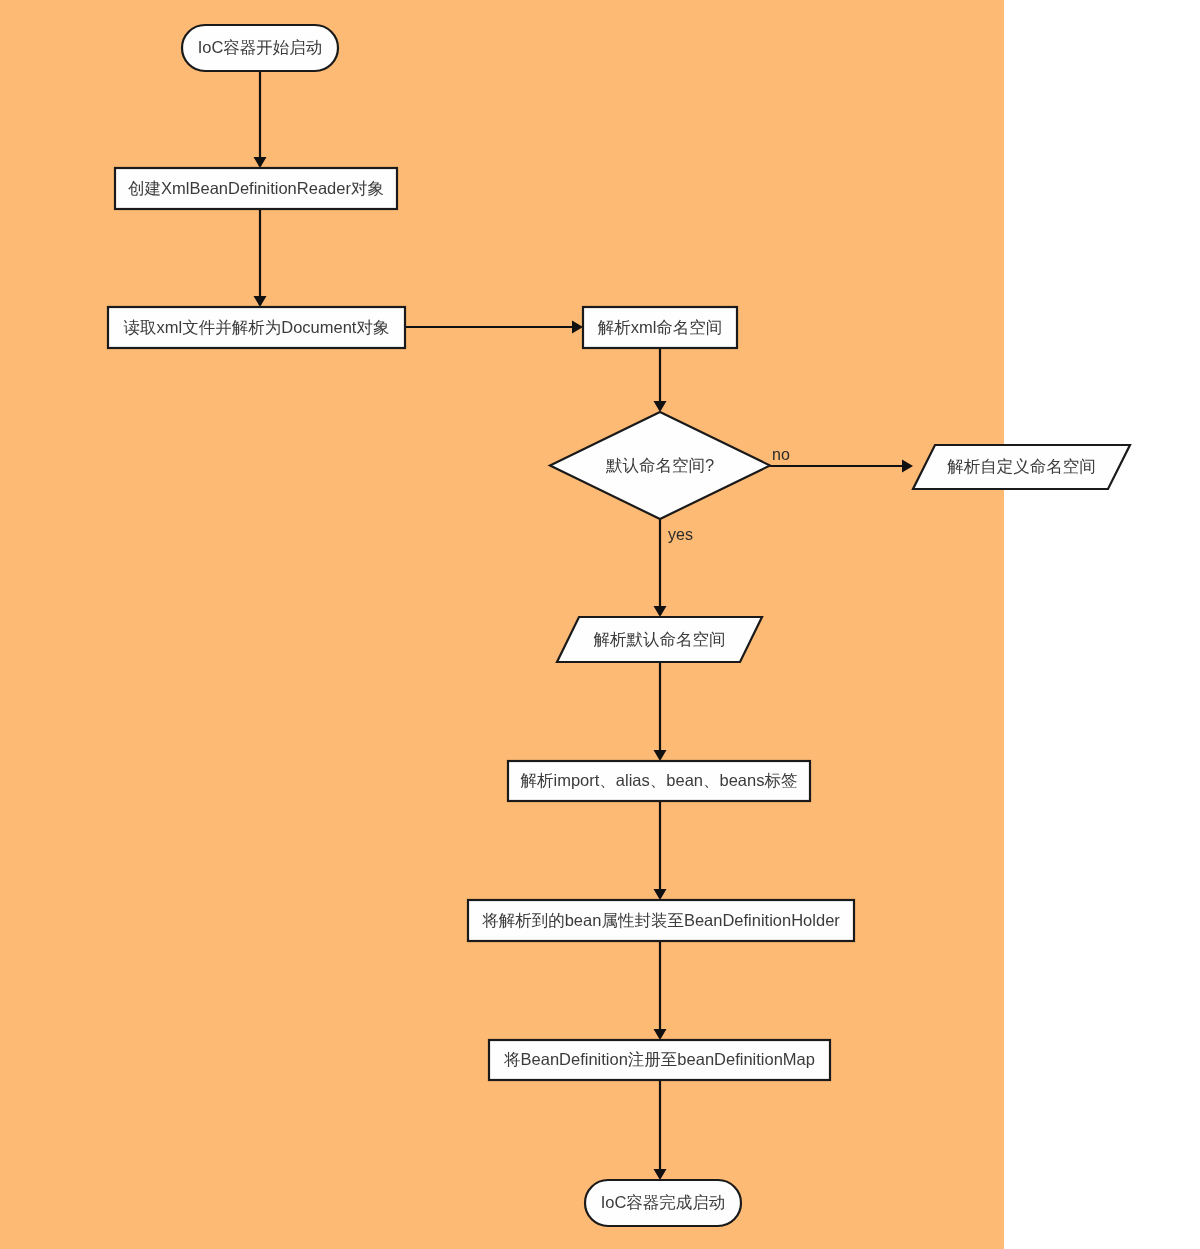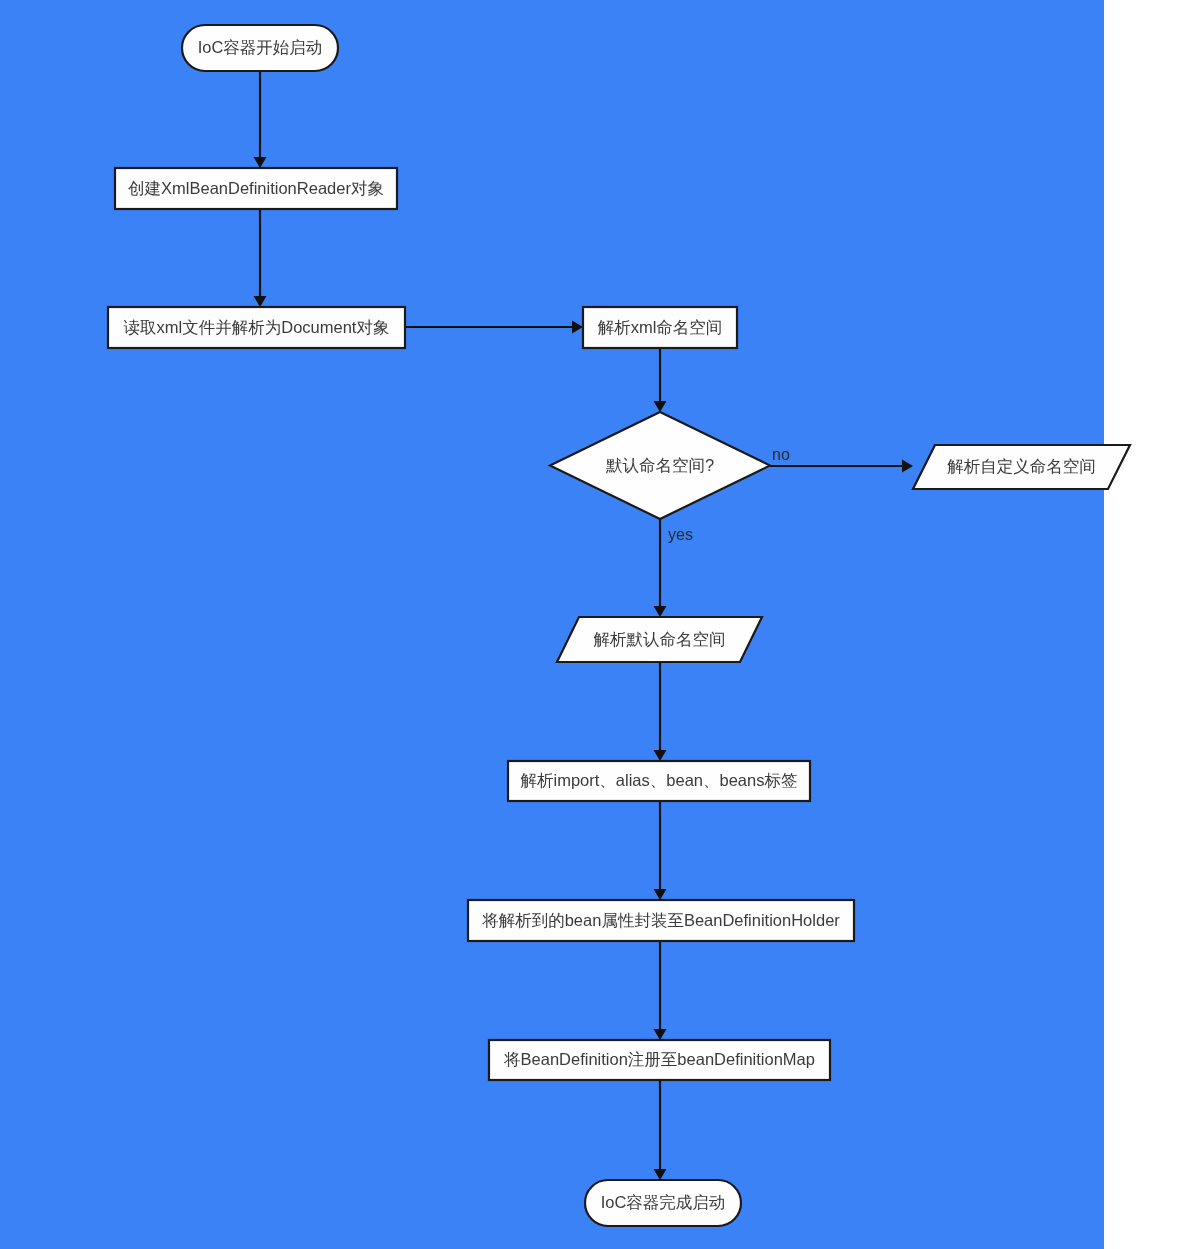--- a/index.html
+++ b/index.html
@@ -8,23 +8,23 @@
     background: #ffffff;
   }
   body {
     width: 1200px;
     height: 1249px;
     font-family: "Liberation Sans", "DejaVu Sans", sans-serif;
     overflow: hidden;
   }
   #flowchart-root {
     position: relative;
-    width: 1104px;
+    width: 1004px;
     height: 1249px;
-    background: #3b82f6;
+    background: #fdba74;
   }
   svg.flow-canvas {
     display: block;
     width: 1200px;
     height: 1249px;
   }
   .node-shape {
     fill: #fefefe;
     stroke: #1a1a1a;
     stroke-width: 2.2;

